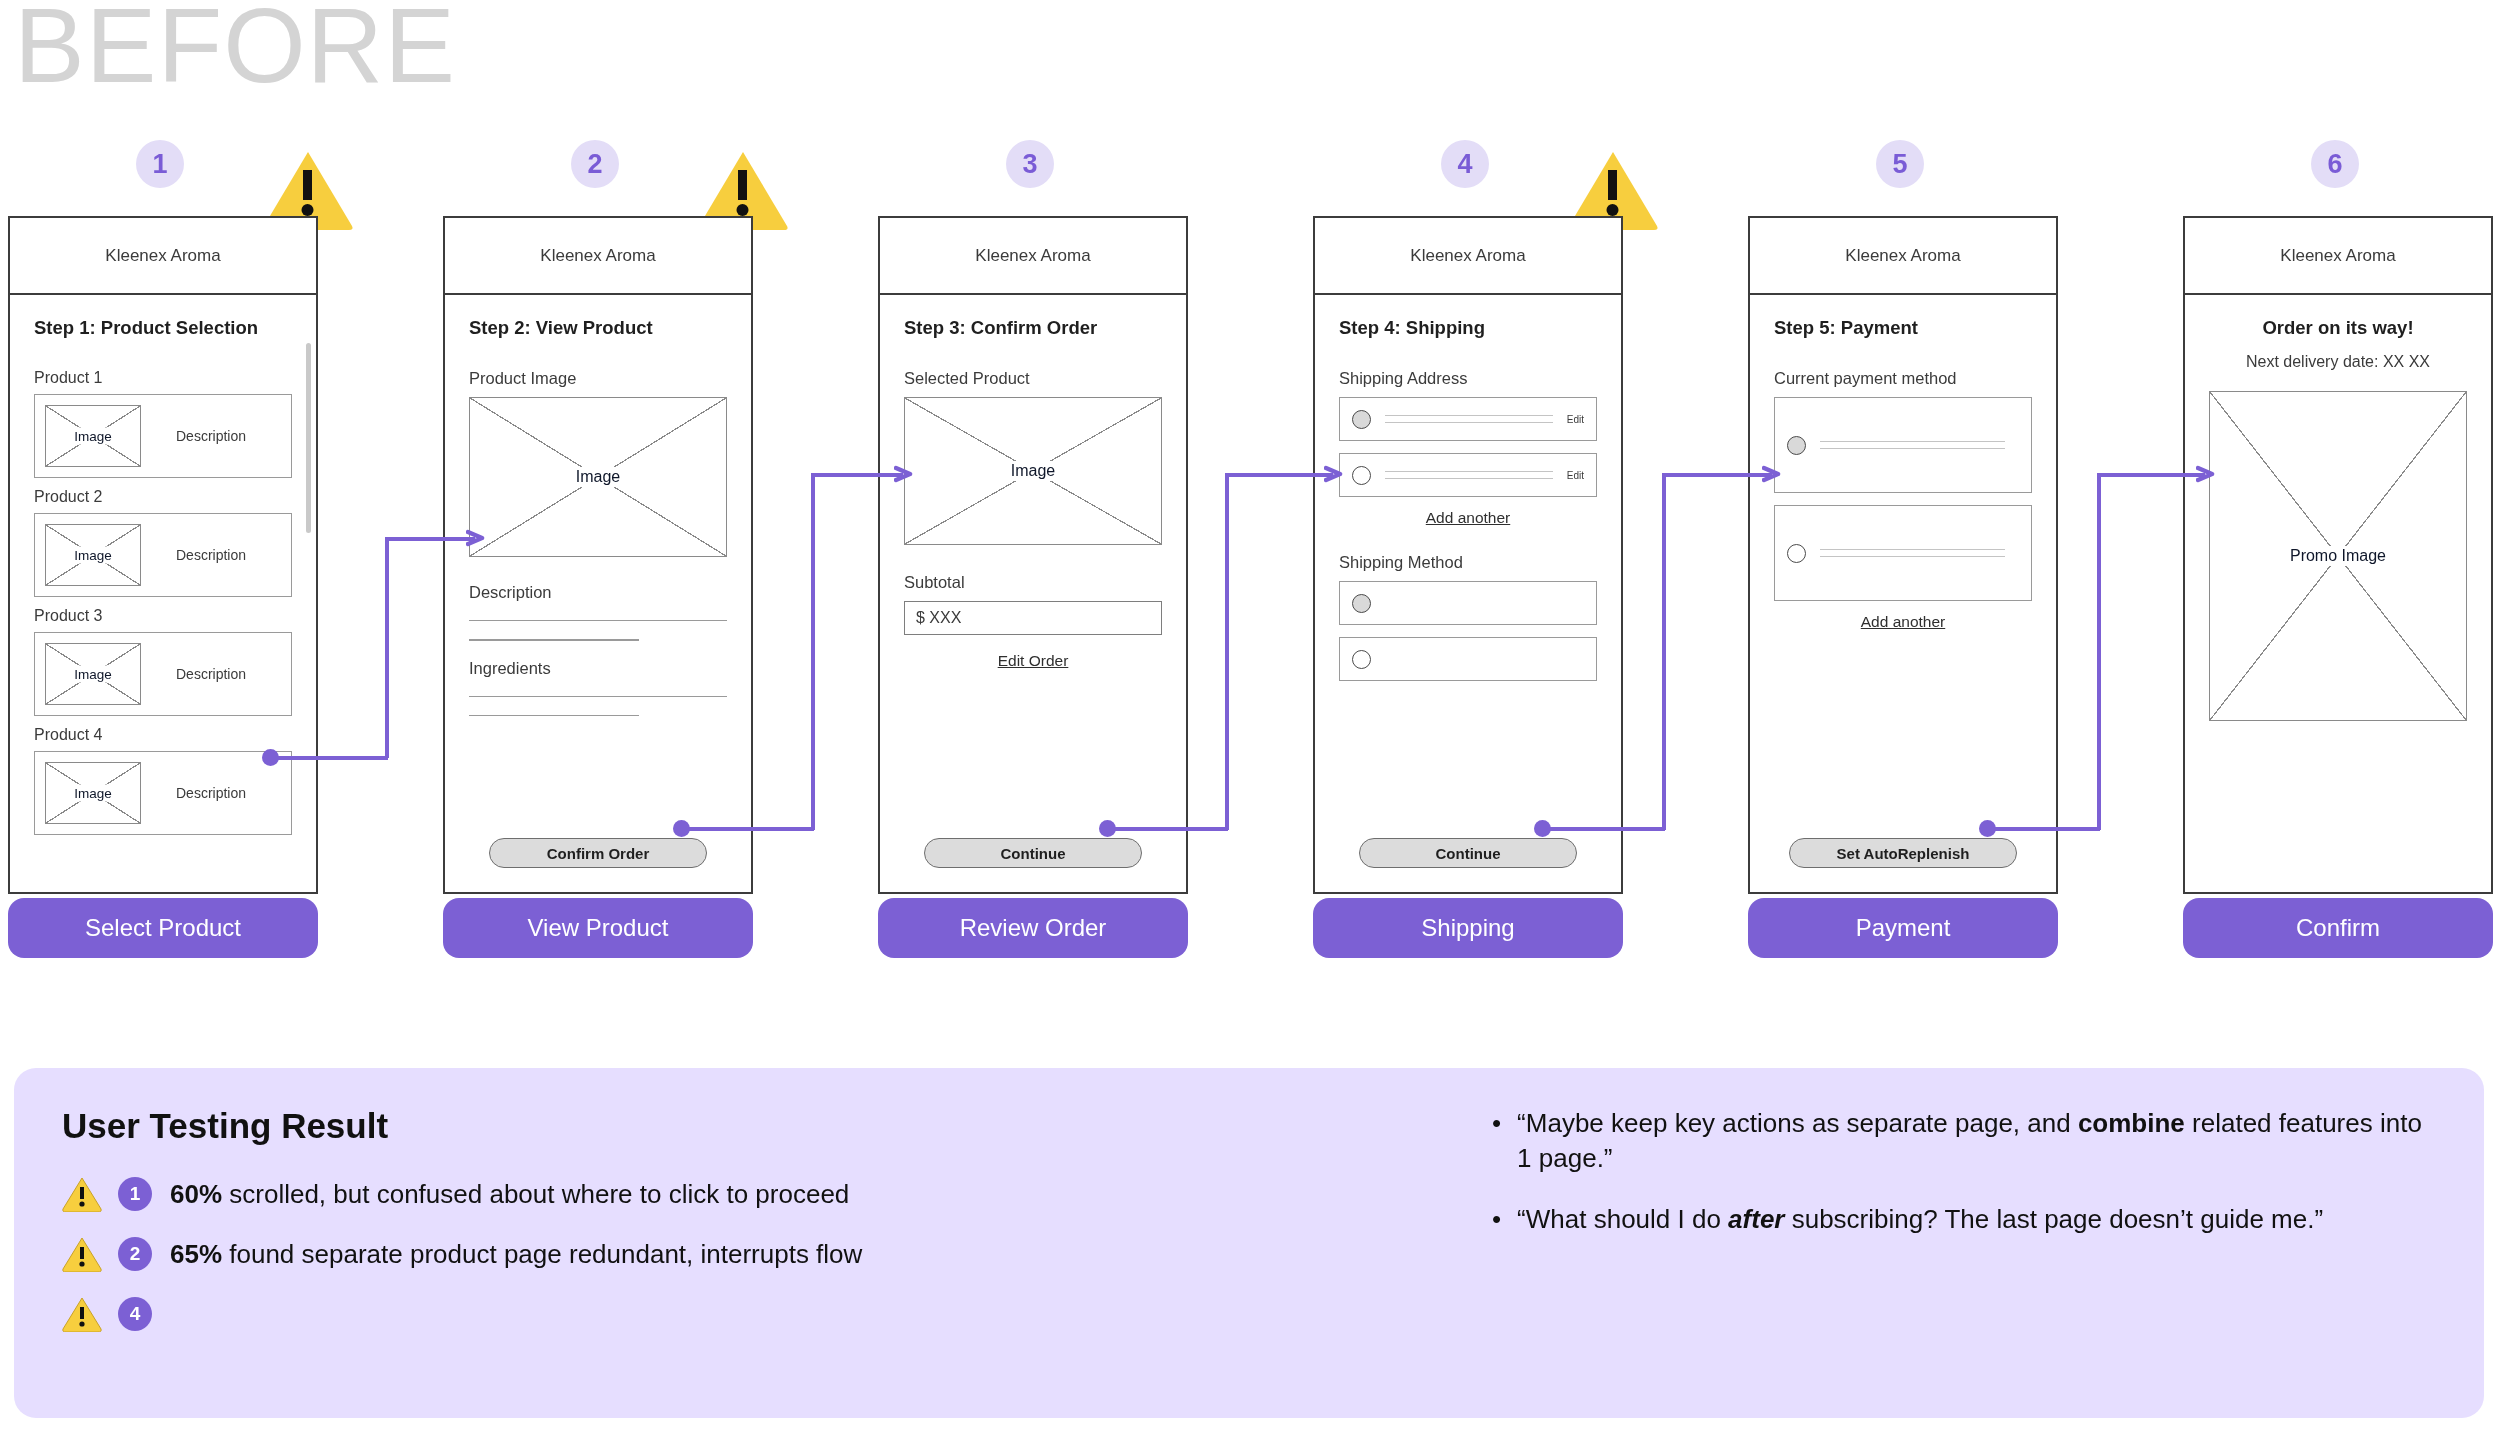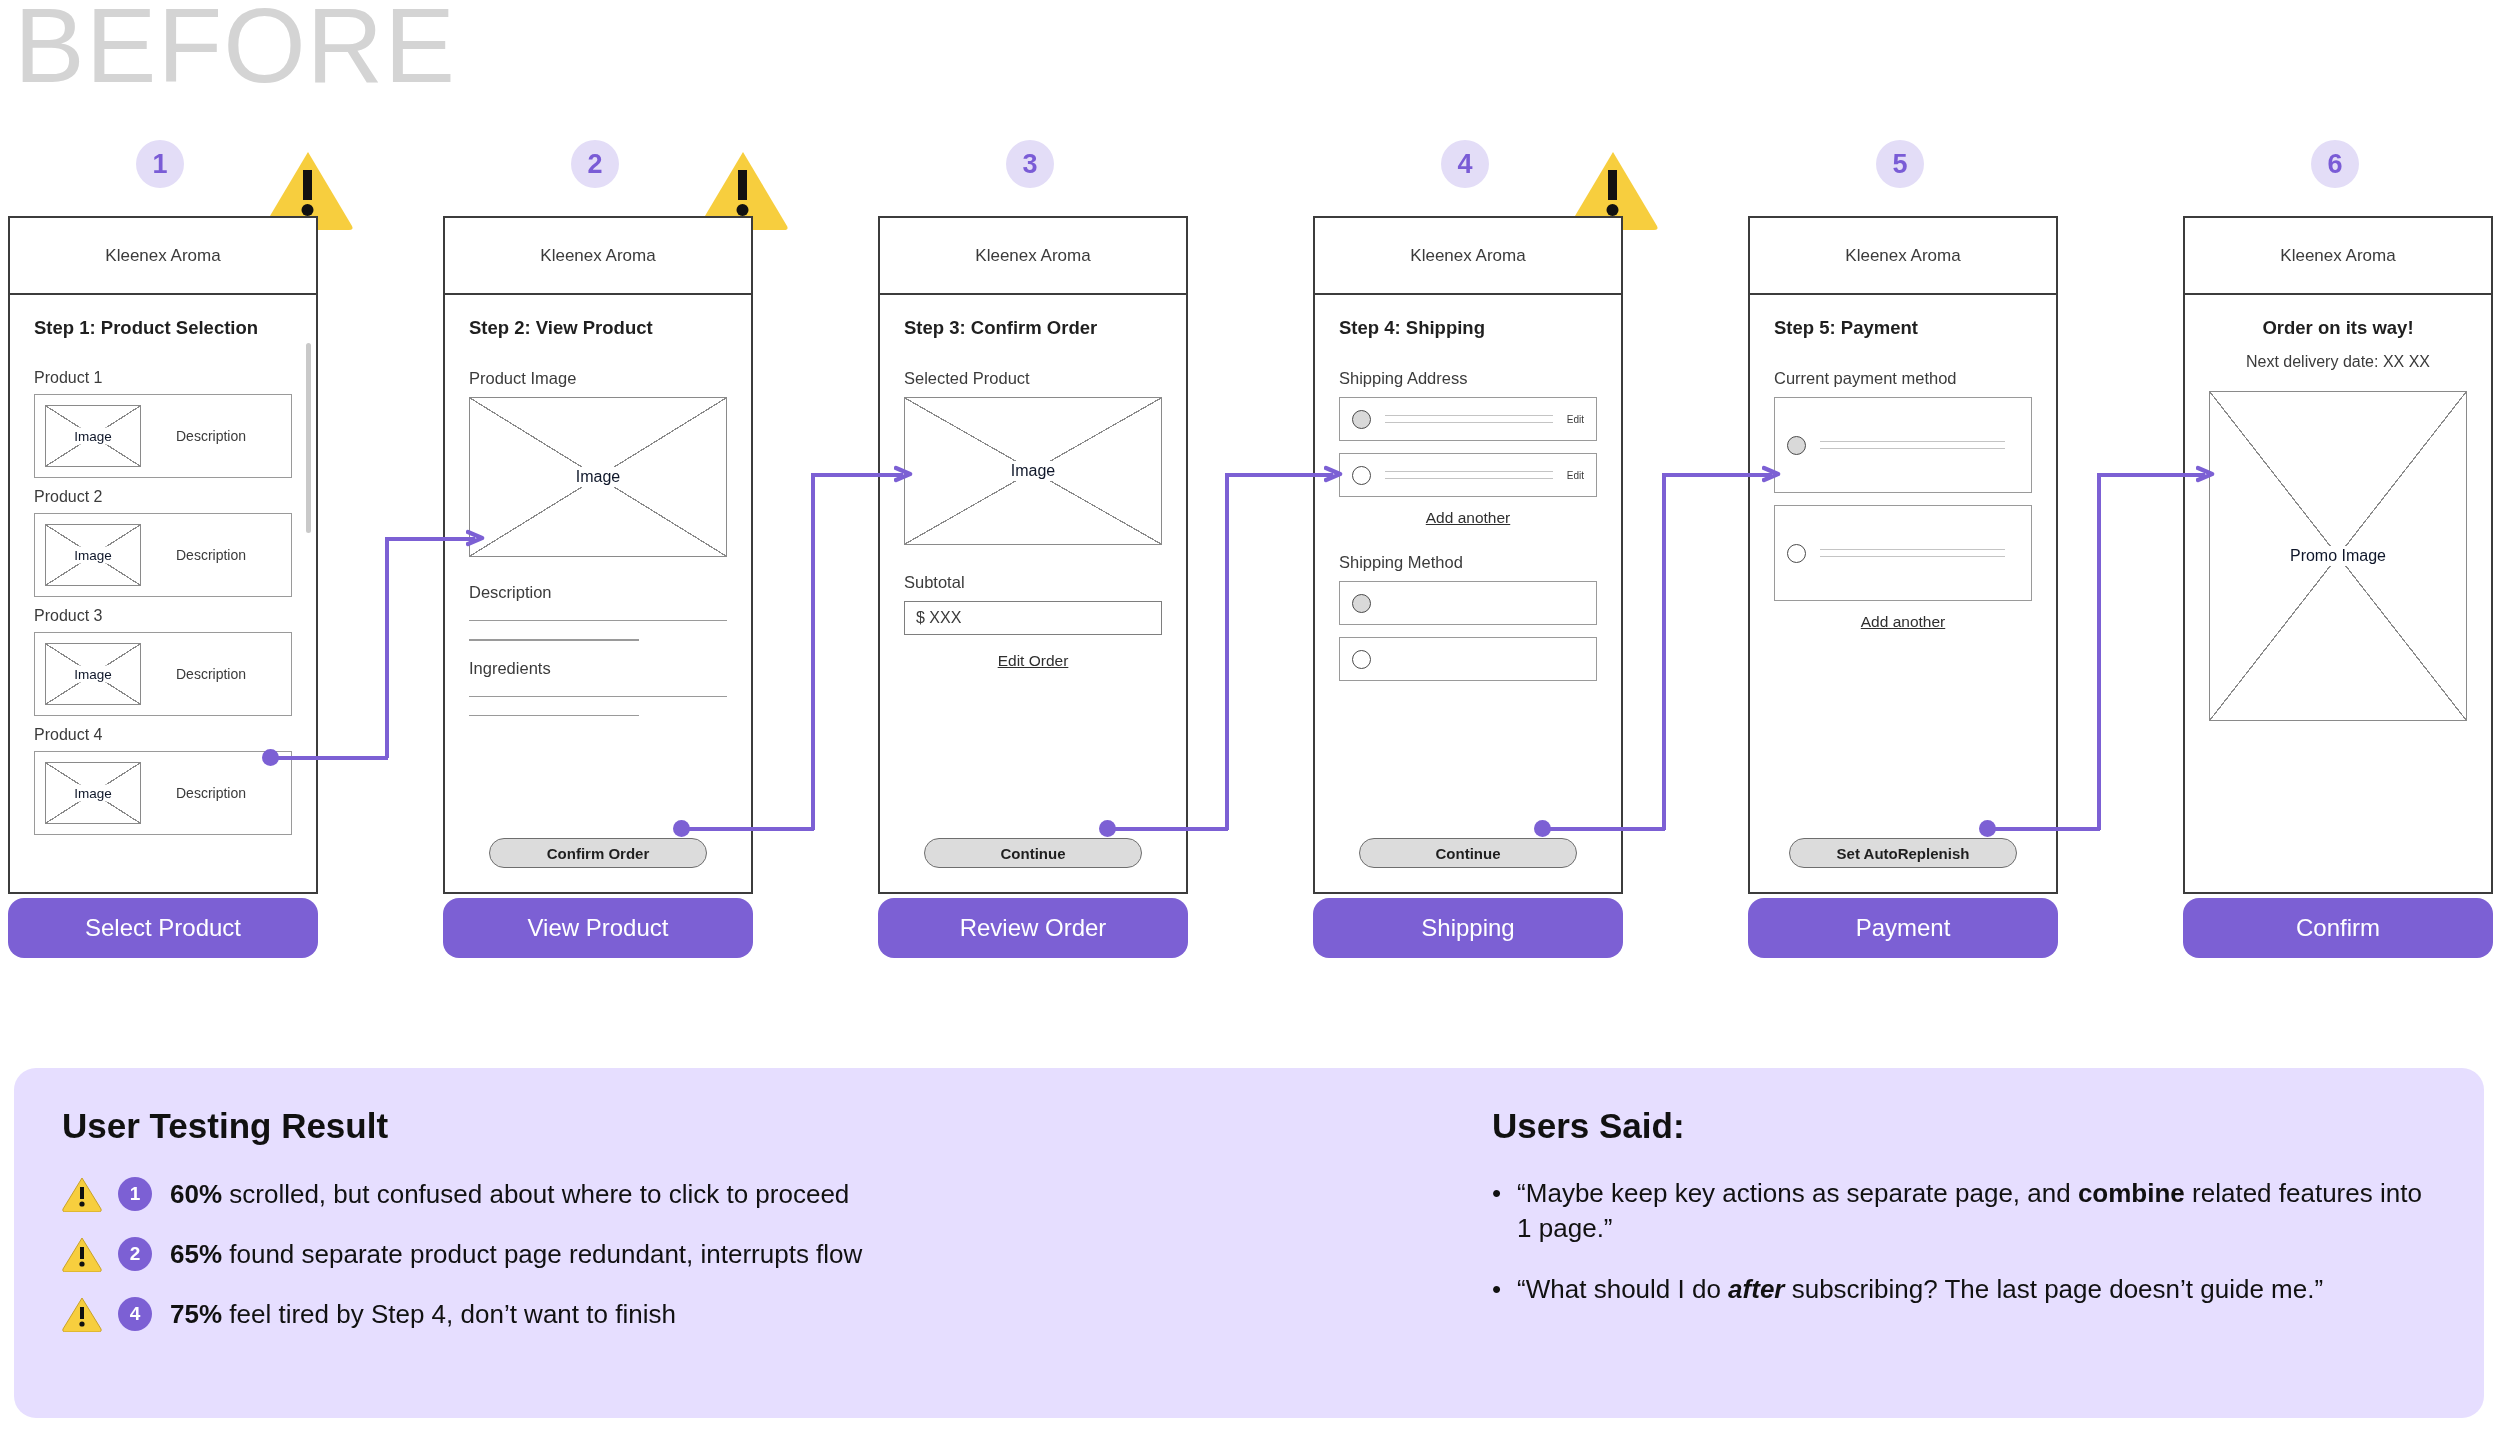--- a/index.html
+++ b/index.html
@@ -417,26 +417,24 @@
 
     <div class="finding">
       <span class="mini-warn">
         <svg viewBox="0 0 40 36">
             <path d="M20 2 L39 33 Q40 36 36 36 L4 36 Q0 36 1 33 Z" fill="#f7ce3e" stroke="#c9a227" stroke-width="1"></path>
             <rect x="18" y="11" width="4" height="12" fill="#111"></rect>
             <circle cx="20" cy="28" r="2.6" fill="#111"></circle>
           </svg>
       </span>
       <span class="num">4</span>
-      <span class="ftext"><b>75%</b><span> feel tired by Step 4, don’t want to finish</span></span>
     </div>
   </div>
 
   <div class="panel-col right">
-    <div class="panel-h">Users Said:</div>
 
     <div class="quote">
       <span class="bullet">•</span>
       <span><span>“Maybe keep key actions as separate page, and </span><b>combine</b><span> related features into 1 page.”</span></span>
     </div>
 
     <div class="quote">
       <span class="bullet">•</span>
       <span><span>“What should I do </span><i>after</i><span> subscribing? The last page doesn’t guide me.”</span></span>
     </div>

